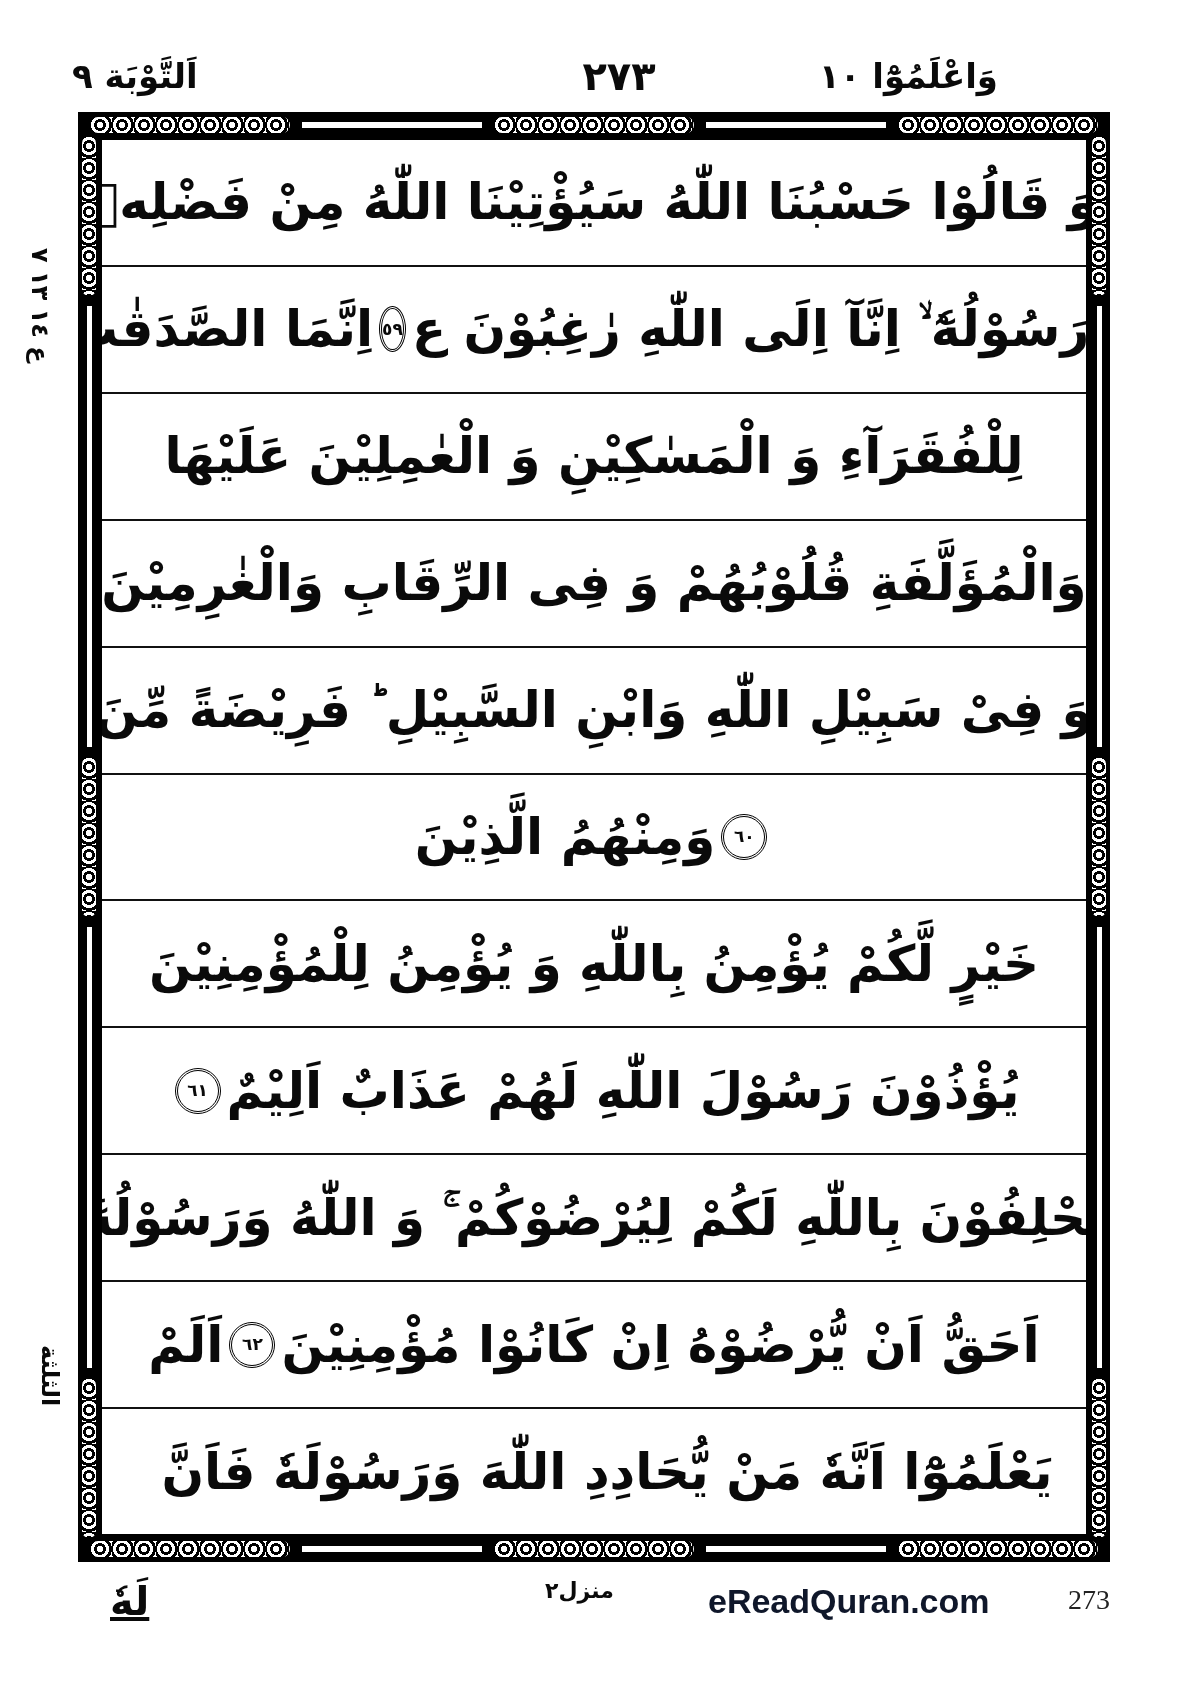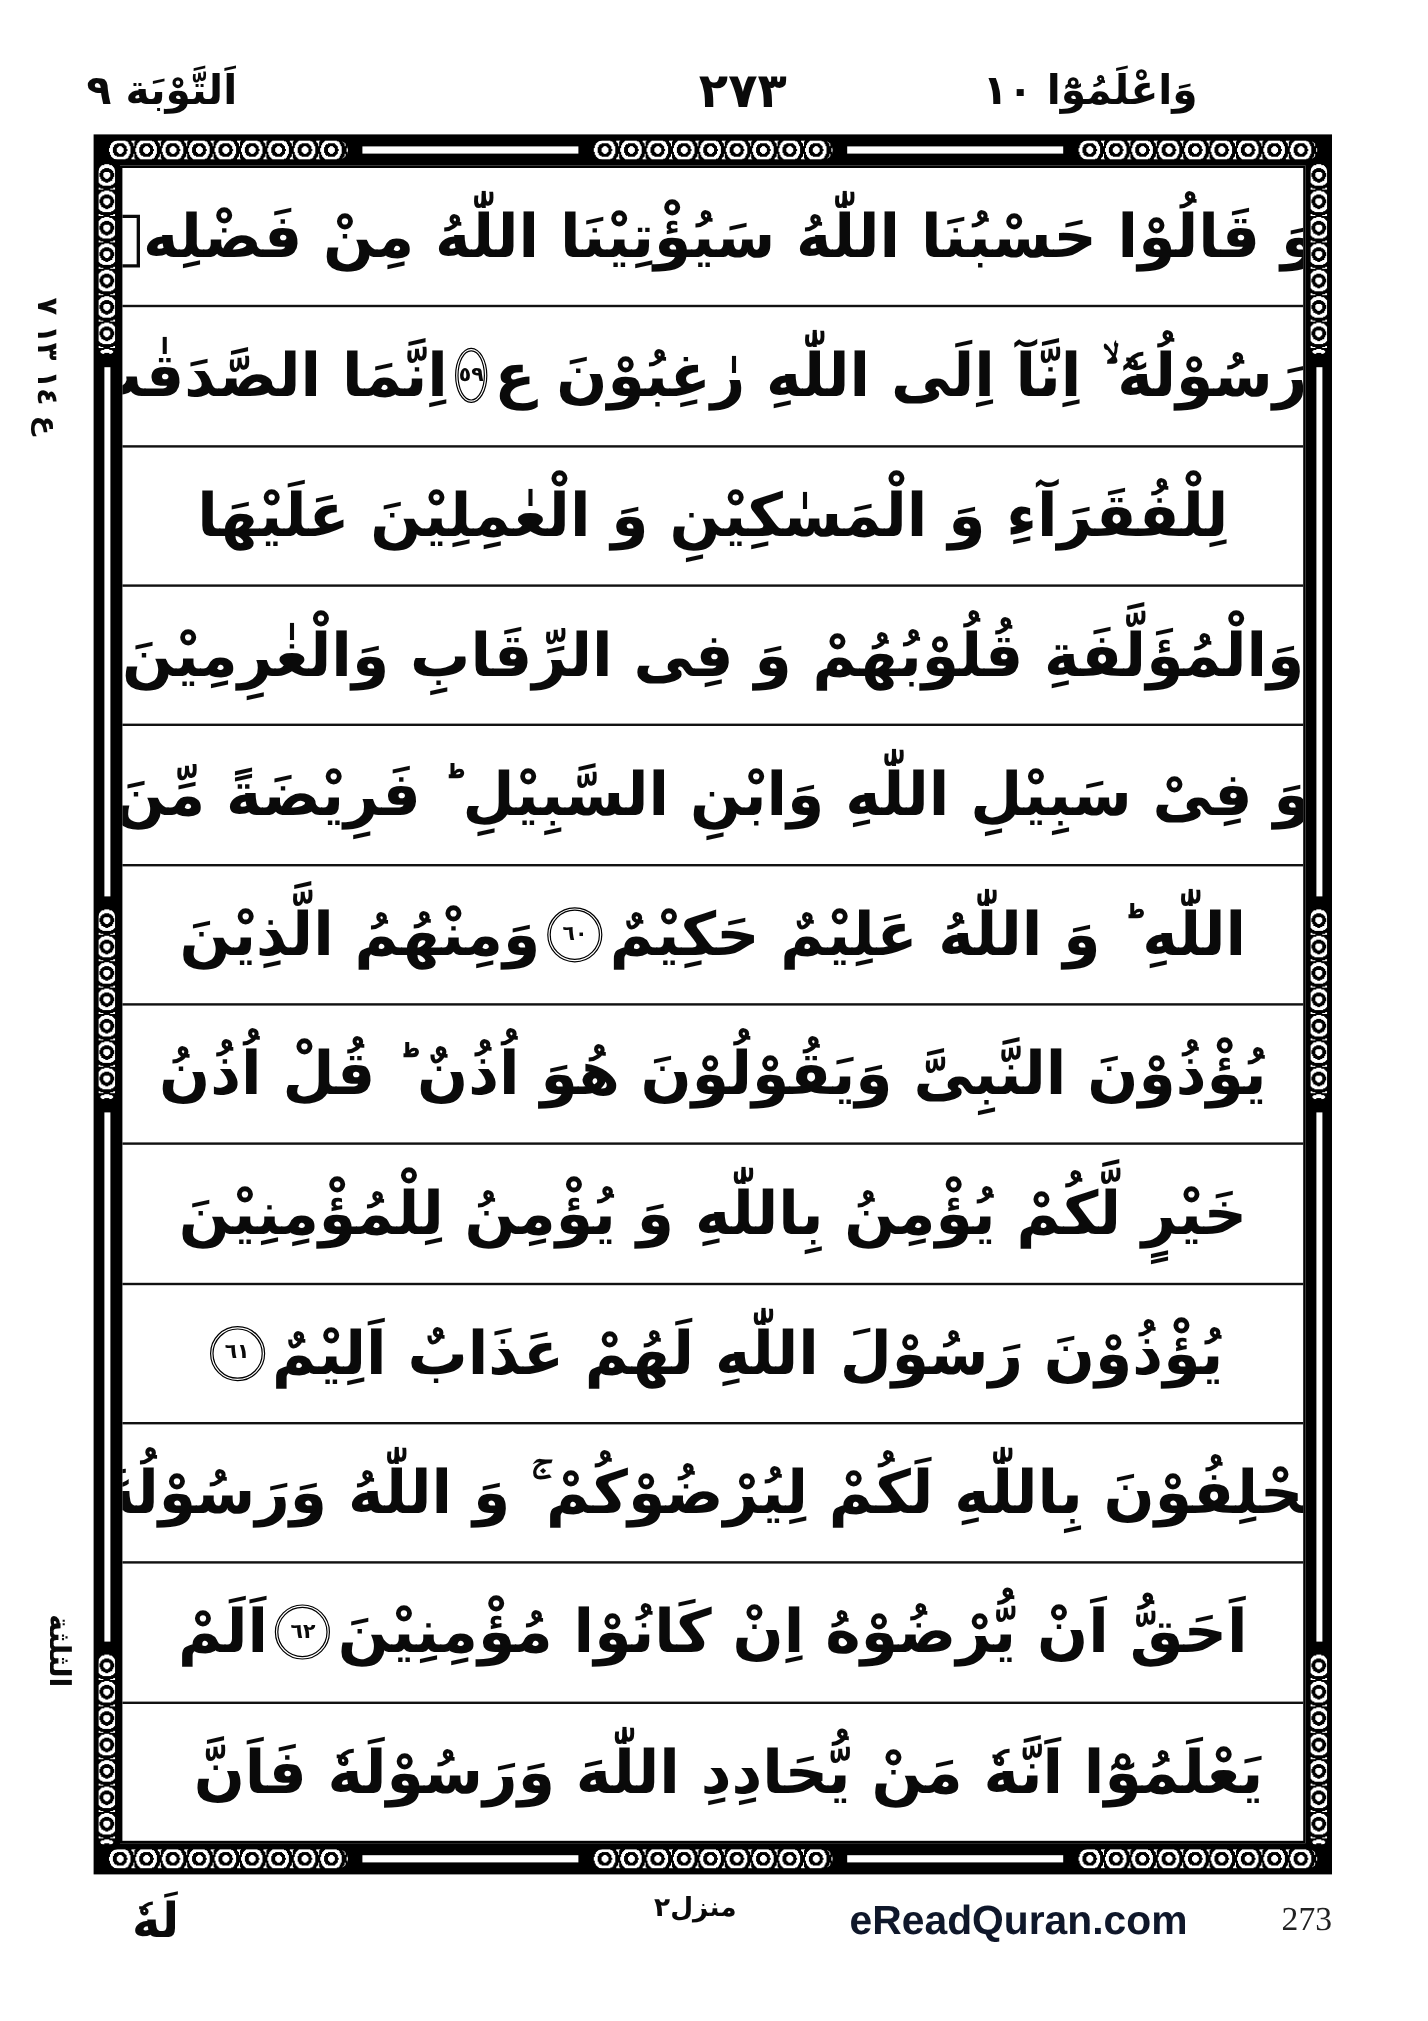--- a/index.html
+++ b/index.html
@@ -26,21 +26,21 @@
   .text-box { position: absolute; left: 22px; top: 26px; right: 22px; bottom: 26px; background: #fff; border: 2px solid #000; box-sizing: border-box; display: flex; flex-direction: column; }
   .line { flex: 1; border-bottom: 2px solid #111; display: flex; align-items: center; justify-content: center; direction: rtl; font-family: "DejaVu Sans", sans-serif; font-weight: bold; font-size: 50px; line-height: 1; white-space: nowrap; overflow: hidden; padding: 0 14px; }
   .line:last-child { border-bottom: none; padding-left: 40px; }
   .ayah-mark { display: inline-flex; align-items: center; justify-content: center; width: 40px; height: 40px; border: 3px double #000; border-radius: 50%; font-size: 17px; margin: 0 6px; vertical-align: middle; }
 
   .margin-note { position: absolute; font-family: "DejaVu Sans", sans-serif; font-weight: bold; font-size: 24px; writing-mode: vertical-rl; line-height: 1; }
   .margin-ruku { left: 28px; top: 248px; }
   .margin-thalathah { left: 38px; top: 1345px; }
 
   .footer { position: absolute; top: 1578px; left: 0; width: 1190px; height: 60px; }
-  .ft-catch { position: absolute; left: 110px; top: 0; font-size: 40px; font-weight: bold; direction: rtl; }
+  .ft-catch { position: absolute; left: 110px; top: 0; font-size: 40px; font-weight: bold; direction: rtl; text-decoration: underline; }
   .ft-manzil { position: absolute; left: 545px; top: 0; font-size: 22px; font-weight: bold; direction: rtl; }
   .ft-site { position: absolute; left: 708px; top: 4px; font-family: "Liberation Sans", sans-serif; font-weight: bold; font-size: 34px; color: #0f172a; }
   .ft-pageno { position: absolute; left: 1068px; top: 6px; font-family: "Liberation Serif", serif; font-size: 28px; color: #222; }
 </style>
 </head>
 <body>
 
 <div class="header">
   <div class="hdr hdr-left">اَلتَّوْبَة ٩</div>
   <div class="hdr hdr-center">٢٧٣</div>
@@ -92,27 +92,23 @@
     <div class="line">
         <span>لِلْفُقَرَآءِ وَ الْمَسٰكِيْنِ وَ الْعٰمِلِيْنَ عَلَيْهَا</span>
       </div>
     <div class="line">
         <span>وَالْمُؤَلَّفَةِ قُلُوْبُهُمْ وَ فِى الرِّقَابِ وَالْغٰرِمِيْنَ</span>
       </div>
     <div class="line">
         <span>وَ فِىْ سَبِيْلِ اللّٰهِ وَابْنِ السَّبِيْلِ ؕ فَرِيْضَةً مِّنَ</span>
       </div>
     <div class="line">
-      <span>اللّٰهِ ؕ وَ اللّٰهُ عَلِيْمٌ حَكِيْمٌ</span>
       <span class="ayah-mark">٦٠</span>
       <span>وَمِنْهُمُ الَّذِيْنَ</span>
     </div>
-    <div class="line">
-        <span>يُؤْذُوْنَ النَّبِىَّ وَيَقُوْلُوْنَ هُوَ اُذُنٌ ؕ قُلْ اُذُنُ</span>
-      </div>
     <div class="line">
         <span>خَيْرٍ لَّكُمْ يُؤْمِنُ بِاللّٰهِ وَ يُؤْمِنُ لِلْمُؤْمِنِيْنَ</span>
       </div>
     <div class="line">
       <span>يُؤْذُوْنَ رَسُوْلَ اللّٰهِ لَهُمْ عَذَابٌ اَلِيْمٌ</span>
       <span class="ayah-mark">٦١</span>
       <span></span>
     </div>
     <div class="line">
         <span>يَحْلِفُوْنَ بِاللّٰهِ لَكُمْ لِيُرْضُوْكُمْ ۚ وَ اللّٰهُ وَرَسُوْلُهٗٓ</span>

